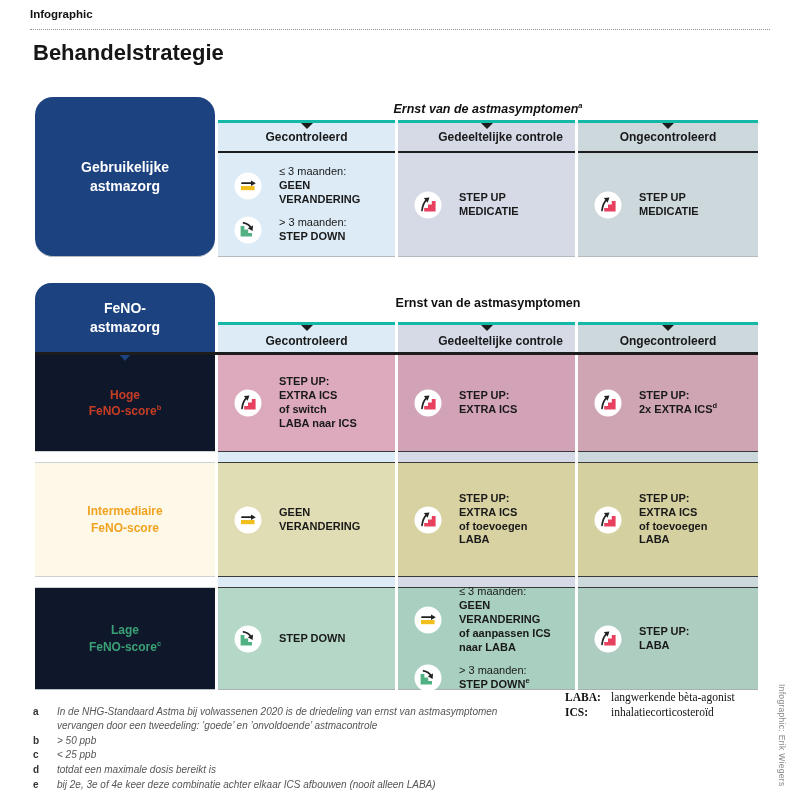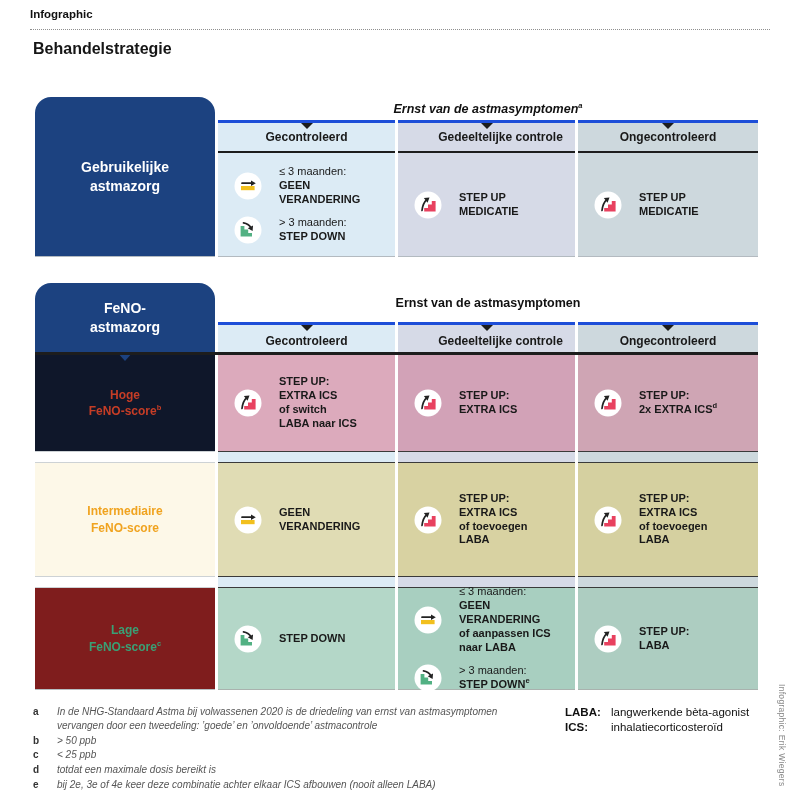--- a/index.html
+++ b/index.html
@@ -3,43 +3,43 @@
 <meta charset="utf-8">
 <style>
   html,body{margin:0;padding:0;background:#fff;}
   .canvas{position:relative;width:800px;height:800px;background:#fff;overflow:hidden;
           font-family:"Liberation Sans",sans-serif;color:#191919;}
   *{box-sizing:border-box;}
   sup{font-size:7.5px;line-height:0;vertical-align:super;}
 
   .tag{position:absolute;left:30px;top:8px;font-size:11.5px;font-weight:bold;color:#111;}
   .toprule{position:absolute;left:30px;right:30px;top:29px;border-top:1.5px dotted #8f8f8f;}
-  .title{position:absolute;left:33px;top:40px;font-size:16px;font-weight:bold;color:#161616;}
+  .title{position:absolute;left:33px;top:40px;font-size:22px;font-weight:bold;color:#161616;}
 
   .tgrid{position:absolute;left:35px;width:723px;display:grid;
          grid-template-columns:180px 177px 177px 180px;column-gap:3px;}
   .t1{top:97px;grid-template-rows:23px 33px 104px;}
   .t2{top:283px;grid-template-rows:39px 33px 97px 10px 115px 10px 103px;}
 
   .bluebox{background:var(--navy,#1c4280);color:#fff;font-weight:bold;font-size:14px;
            text-align:center;display:flex;align-items:center;justify-content:center;
            border-radius:16px 16px 0 0;line-height:1.3;z-index:2;}
-  .t1box{grid-area:1/1/4/2;border-bottom:1px solid #b3bac0;}
+  .t1box{grid-area:1/1/4/2;border-bottom:1px solid #b3bac0;border-radius:18px;}
   .t2box{grid-area:1/1/3/2;border-bottom:3px solid #1d1d1d;position:relative;}
   .pointer{position:absolute;left:50%;bottom:-9px;transform:translateX(-50%);
            width:0;height:0;border:8px solid transparent;border-bottom:0;
            border-top:9px solid var(--navy,#1c4280);z-index:4;}
 
   .theading{display:flex;align-items:center;justify-content:center;
             font-weight:bold;font-size:12.5px;color:#111;}
   .t1head{grid-area:1/2/2/5;font-style:italic;}
   .t2head{grid-area:1/2/2/5;}
 
   .colhead{position:relative;display:flex;align-items:flex-end;justify-content:center;
-           font-weight:bold;font-size:12px;padding-bottom:7px;border-top:3px solid #1d4ed8;}
+           font-weight:bold;font-size:12px;padding-bottom:7px;border-top:3px solid #14b8a6;}
   .t1 .colhead{border-bottom:2px solid #1d1d1d;}
   .colhead::before{content:"";position:absolute;top:0;left:50%;transform:translateX(-50%);
            width:0;height:0;border:6px solid transparent;border-bottom:0;border-top:6px solid #1d1d1d;}
   .hline{position:absolute;left:0;right:0;top:69px;height:3px;background:#1d1d1d;z-index:3;}
 
   .c1{background:var(--col1,#dcebf5);}
   .c2{background:var(--col2,#d6dae7);padding-left:28px;}
   .c3{background:var(--col3,#cdd8dd);}
   .strip{z-index:0;}
 
@@ -58,21 +58,21 @@
        font-weight:bold;font-size:12px;line-height:1.35;z-index:1;}
   .lbl.r1{border-bottom:1px solid #cdd2d5;}
   .lbl.r2{border-top:1px solid #cdd2d5;border-bottom:1px solid #cdd2d5;}
   .lbl.r3{border-top:1px solid #cdd2d5;border-bottom:1px solid #b6bfc2;}
 
   .footnotes{position:absolute;left:33px;top:705px;width:505px;}
   .fn{display:flex;margin-bottom:1px;}
   .fl{width:24px;flex:0 0 24px;font-weight:bold;font-size:10px;color:#333;line-height:1.38;}
   .ft{font-style:italic;font-size:10px;color:#555;line-height:1.38;}
 
-  .legend{position:absolute;left:565px;top:706px;}
+  .legend{position:absolute;left:565px;top:691px;font-family:Liberation Serif, serif;}
   .lg{display:flex;font-size:11.5px;color:#111;margin-bottom:3px;}
   .term{font-weight:bold;width:46px;flex:0 0 46px;}
 
   .credit{position:absolute;top:684px;right:13px;writing-mode:vertical-rl;
           font-size:8.5px;color:#8a8a8a;letter-spacing:0.3px;}
 </style>
 </head>
 <body>
 
 <div class="canvas">
@@ -268,21 +268,21 @@
             </svg></span>
           <div class="lines">
             <div class="ln b">STEP UP:</div>
             <div class="ln b">EXTRA ICS</div>
             <div class="ln b">of toevoegen</div>
             <div class="ln b">LABA</div>
           </div>
         </div>
       </div>
 
-    <div class="lbl r3" style="grid-area: 7 / 1 / 8 / 2; background: #7f1d1d; color: rgb(58, 160, 117);">
+    <div class="lbl r3" style="grid-area: 7 / 1 / 8 / 2; background: #0f172a; color: rgb(58, 160, 117);">
       <span><span>Lage</span><br><span>FeNO-score</span><sup>c</sup></span>
     </div>
     <div class="cell rt last" style="grid-area: 7 / 2 / 8 / 3; background: rgb(180, 215, 200);">
         <div class="item">
           <span class="icn"><svg width="28" height="28" viewBox="0 0 28 28">
               <circle cx="14" cy="14" r="13.5" fill="#fff"></circle>
               <polygon fill="#52b183" points="6.6,20.5 6.6,10 10.4,10 10.4,13.5 14.2,13.5 14.2,17 18,17 18,20.5"></polygon>
               <path d="M9.5,6.8 Q14.5,7.6 17,11.8" fill="none" stroke="#222" stroke-width="1.7" stroke-linecap="round"></path>
               <polygon fill="#222" points="-2.4,-3 2.4,0 -2.4,3" transform="translate(17.5,13) rotate(62)"></polygon>
             </svg></span>

